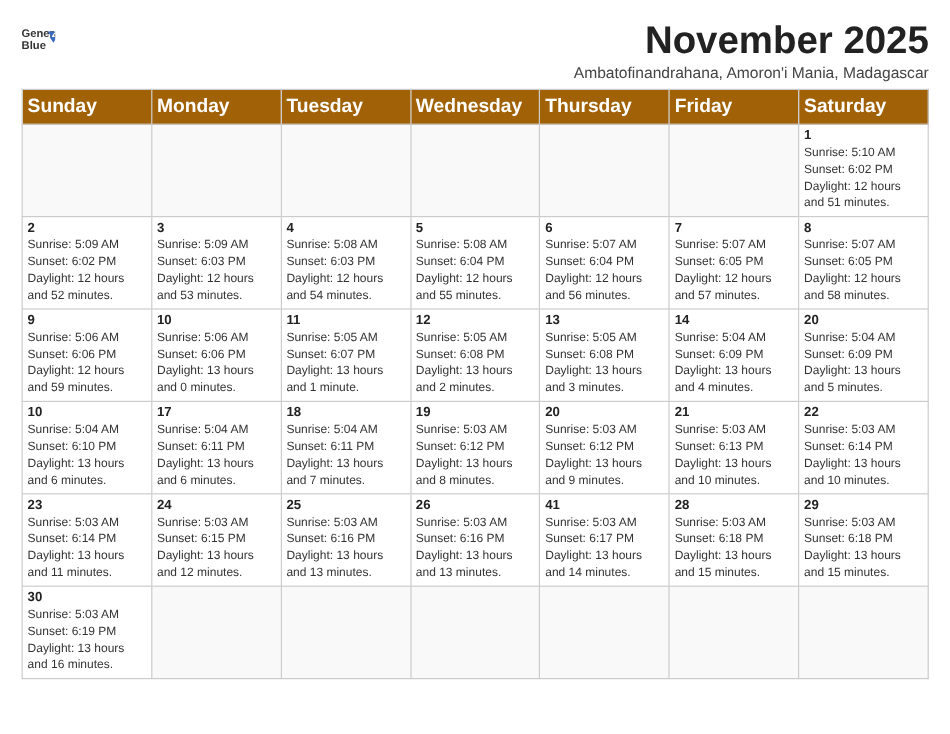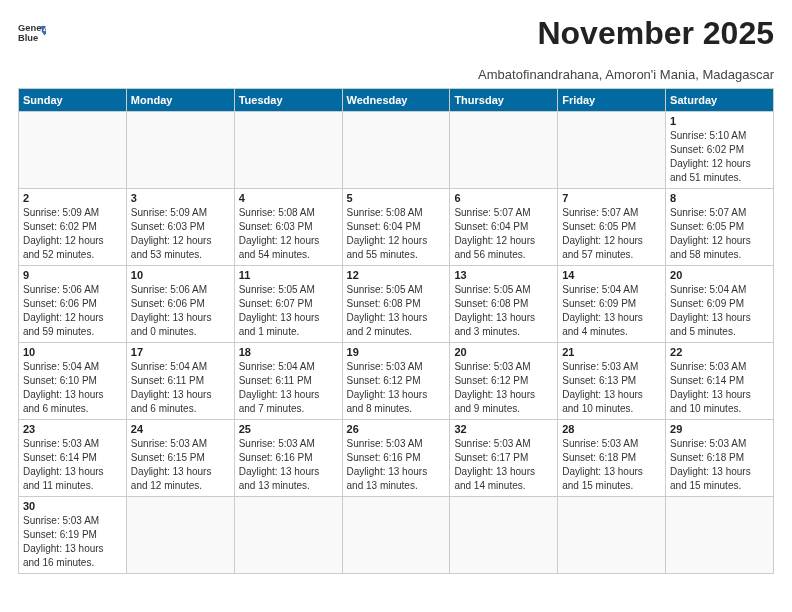--- a/index.html
+++ b/index.html
@@ -38,32 +38,32 @@
     }
     .month-title {
       font-size: 32px;
       font-weight: bold;
       color: #222;
       line-height: 1.1;
     }
     .subtitle {
       font-size: 13px;
       color: #444;
-      margin-top: 16px;
+      margin-top: 2px;
     }
     .calendar {
       width: 100%;
       border-collapse: collapse;
       margin-top: 6px;
       table-layout: fixed;
     }
     .calendar th {
-      background: #0369a1;
+      background: #a16207;
       color: #fff;
-      font-size: 11px;
+      font-size: 16px;
       font-weight: bold;
       padding: 5px 4px;
       text-align: left;
       border: 1px solid #ccc;
     }
     .calendar td {
       border: 1px solid #ccc;
       vertical-align: top;
       padding: 3px 4px;
       font-size: 9.2px;
@@ -312,21 +312,21 @@
 and 13 minutes.</div>
           </td>
           <td>
             <span class="day-num">26</span>
             <div class="day-info">Sunrise: 5:03 AM
 Sunset: 6:16 PM
 Daylight: 13 hours
 and 13 minutes.</div>
           </td>
           <td>
-            <span class="day-num">32</span>
+            <span class="day-num">41</span>
             <div class="day-info">Sunrise: 5:03 AM
 Sunset: 6:17 PM
 Daylight: 13 hours
 and 14 minutes.</div>
           </td>
           <td>
             <span class="day-num">28</span>
             <div class="day-info">Sunrise: 5:03 AM
 Sunset: 6:18 PM
 Daylight: 13 hours

